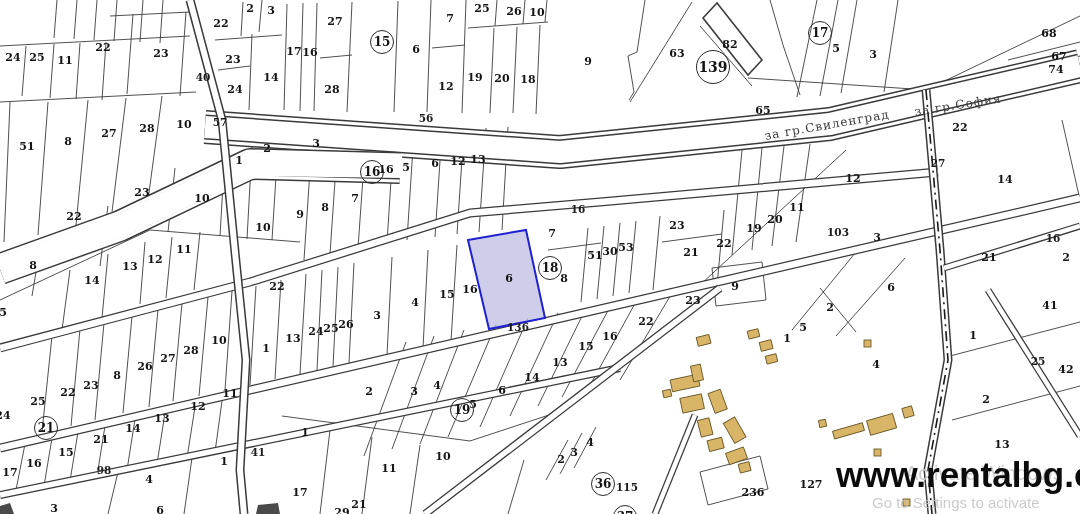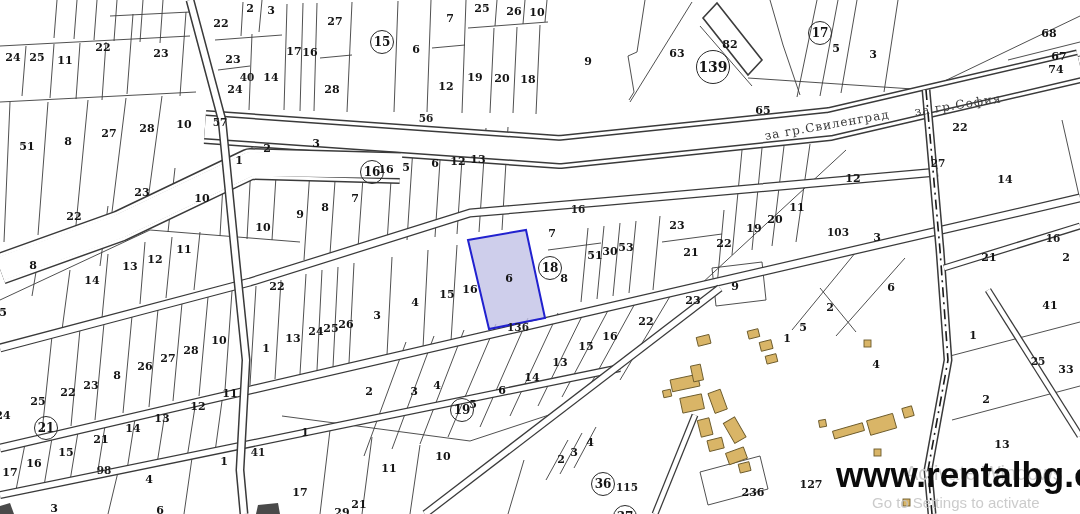--- a/index.html
+++ b/index.html
@@ -390,22 +390,22 @@
       <span class="plabel" style="left: 787px; top: 338px;">1</span>
       <span class="plabel" style="left: 561px; top: 459px;">2</span>
       <span class="plabel" style="left: 574px; top: 452px;">3</span>
       <span class="plabel" style="left: 590px; top: 442px;">4</span>
       <span class="plabel" style="left: 753px; top: 492px;">236</span>
       <span class="plabel" style="left: 811px; top: 484px;">127</span>
       <span class="plabel" style="left: 876px; top: 364px;">4</span>
       <span class="plabel" style="left: 973px; top: 335px;">1</span>
       <span class="plabel" style="left: 986px; top: 399px;">2</span>
       <span class="plabel" style="left: 1002px; top: 444px;">13</span>
-      <span class="plabel" style="left: 1066px; top: 369px;">33</span>
-      <span class="rnum" style="left: 203px; top: 77px; margin-left: 44px;">40</span>
+      <span class="plabel" style="left: 1066px; top: 369px;">42</span>
+      <span class="rnum" style="left: 203px; top: 77px;">40</span>
       <span class="rnum" style="left: 220px; top: 122px;">57</span>
       <span class="rnum" style="left: 426px; top: 118px;">56</span>
       <span class="rnum" style="left: 578px; top: 209px;">16</span>
       <span class="rnum" style="left: 518px; top: 327px;">136</span>
       <span class="rnum" style="left: 838px; top: 232px;">103</span>
       <span class="rnum" style="left: 104px; top: 470px;">98</span>
       <span class="rnum" style="left: 938px; top: 163px;">27</span>
       <span class="rnum" style="left: 627px; top: 487px;">115</span>
       <span class="rnum" style="left: 1053px; top: 238px;">16</span>
       <span class="rnum" style="left: 258px; top: 452px;">41</span>

